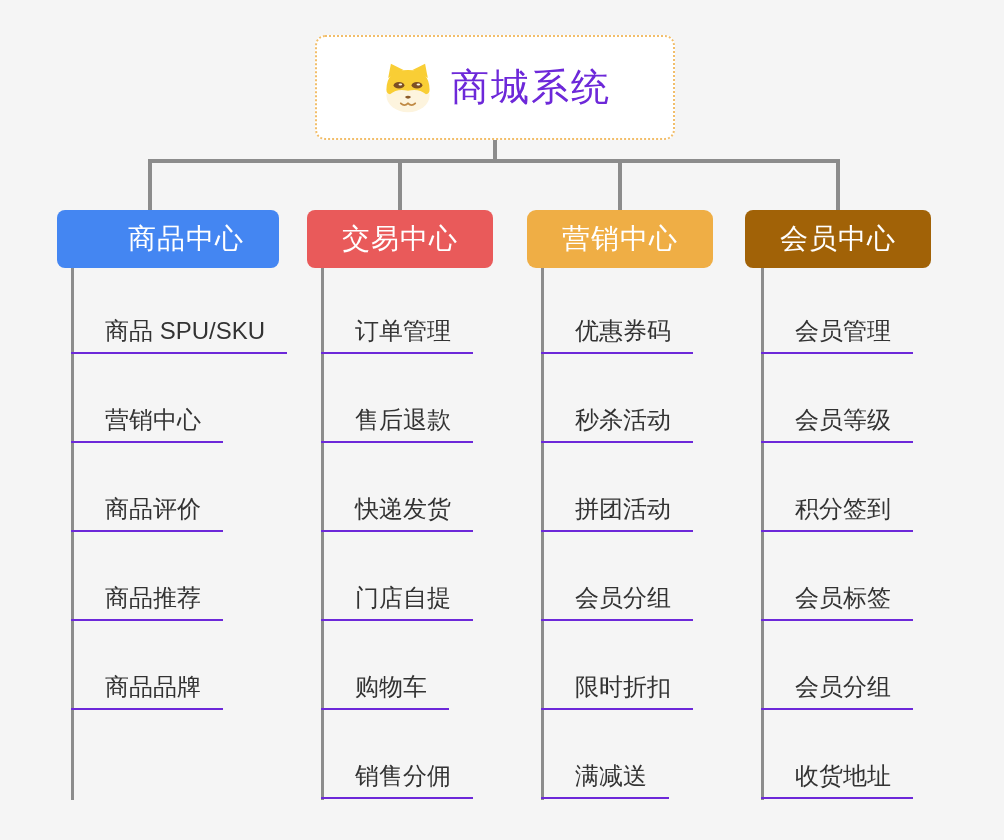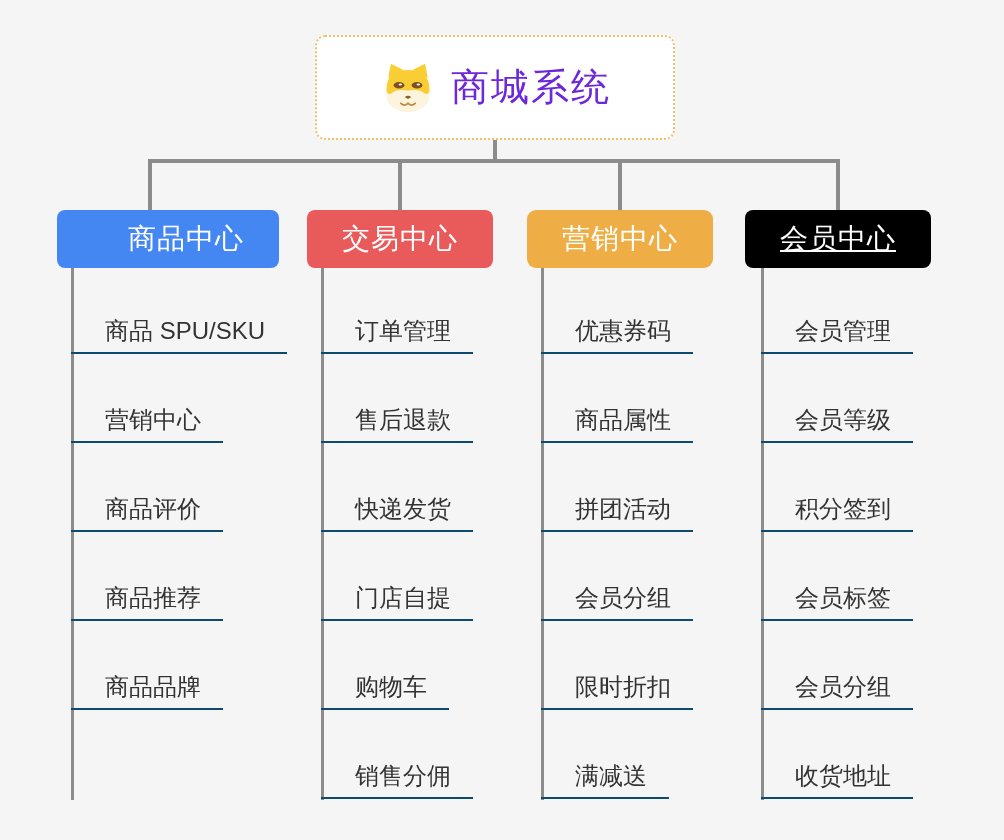--- a/index.html
+++ b/index.html
@@ -58,21 +58,21 @@
     display:flex;flex-direction:column;align-items:flex-start;
   }
   .leaves.c0{left:71px;}
   .leaves.c1{left:321px;}
   .leaves.c2{left:541px;}
   .leaves.c3{left:761px;}
   .leaf{
     height:89px;box-sizing:border-box;
     display:flex;align-items:flex-end;
     padding:0 22px 5px 34px;
-    border-bottom:2px solid #0c4a6e;
+    border-bottom:2px solid #6d28d9;
     font-size:24px;color:#333333;white-space:nowrap;
   }
 </style>
 </head>
 <body>
 
 <div id="canvas">
 
   <div class="root">
     <svg class="root-icon" viewBox="0 0 64 60" aria-hidden="true">
@@ -93,21 +93,21 @@
   <div class="connector stem"></div>
   <div class="connector bus"></div>
   <div class="connector drop d0"></div>
   <div class="connector drop d1"></div>
   <div class="connector drop d2"></div>
   <div class="connector drop d3"></div>
 
   <div class="branch-box b0" style="background-color: rgb(68, 134, 242);">商品中心</div>
   <div class="branch-box b1" style="background-color: rgb(233, 90, 90);">交易中心</div>
   <div class="branch-box b2" style="background-color: rgb(239, 174, 69);">营销中心</div>
-  <div class="branch-box b3" style="background-color: #000000; text-decoration: underline;">会员中心</div>
+  <div class="branch-box b3" style="background-color: #a16207;">会员中心</div>
 
   <div class="trunk c0"></div>
   <div class="trunk c1"></div>
   <div class="trunk c2"></div>
   <div class="trunk c3"></div>
 
   <div class="leaves c0">
     <div class="leaf">商品 SPU/SKU</div>
     <div class="leaf">营销中心</div>
     <div class="leaf">商品评价</div>
@@ -119,21 +119,21 @@
     <div class="leaf">订单管理</div>
     <div class="leaf">售后退款</div>
     <div class="leaf">快递发货</div>
     <div class="leaf">门店自提</div>
     <div class="leaf">购物车</div>
     <div class="leaf">销售分佣</div>
   </div>
 
   <div class="leaves c2">
     <div class="leaf">优惠券码</div>
-    <div class="leaf">商品属性</div>
+    <div class="leaf">秒杀活动</div>
     <div class="leaf">拼团活动</div>
     <div class="leaf">会员分组</div>
     <div class="leaf">限时折扣</div>
     <div class="leaf">满减送</div>
   </div>
 
   <div class="leaves c3">
     <div class="leaf">会员管理</div>
     <div class="leaf">会员等级</div>
     <div class="leaf">积分签到</div>

